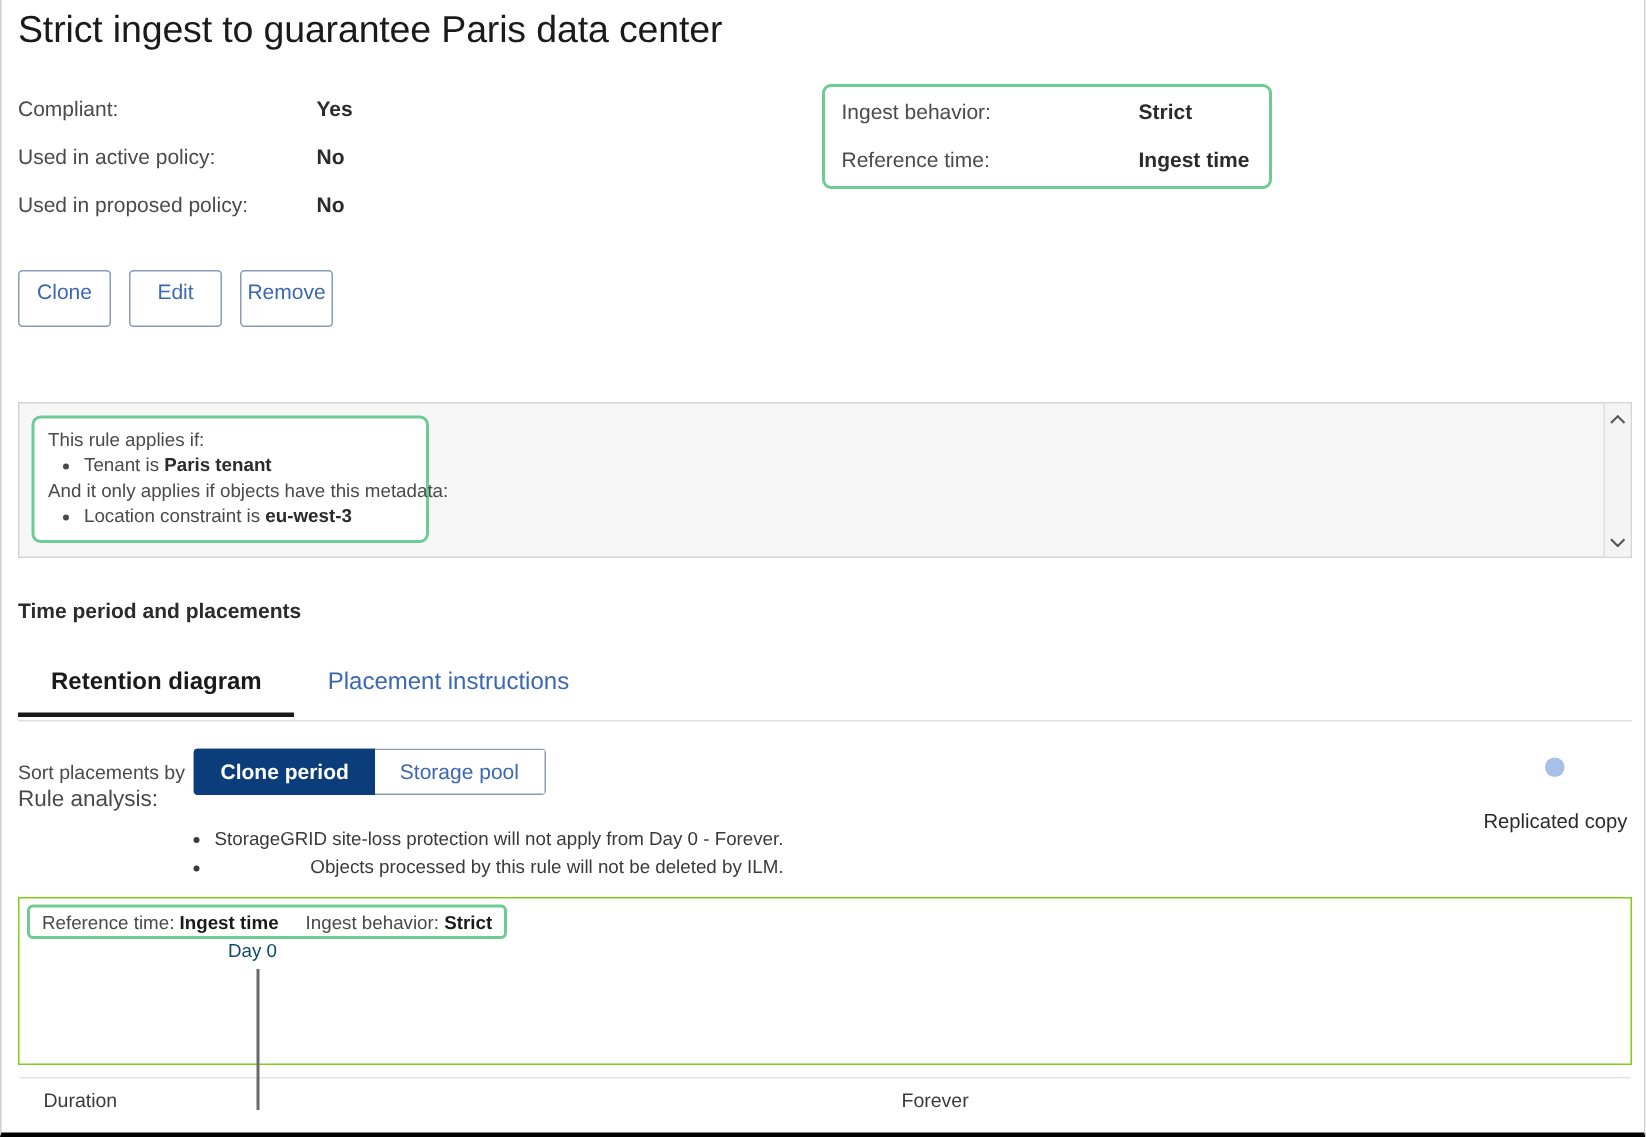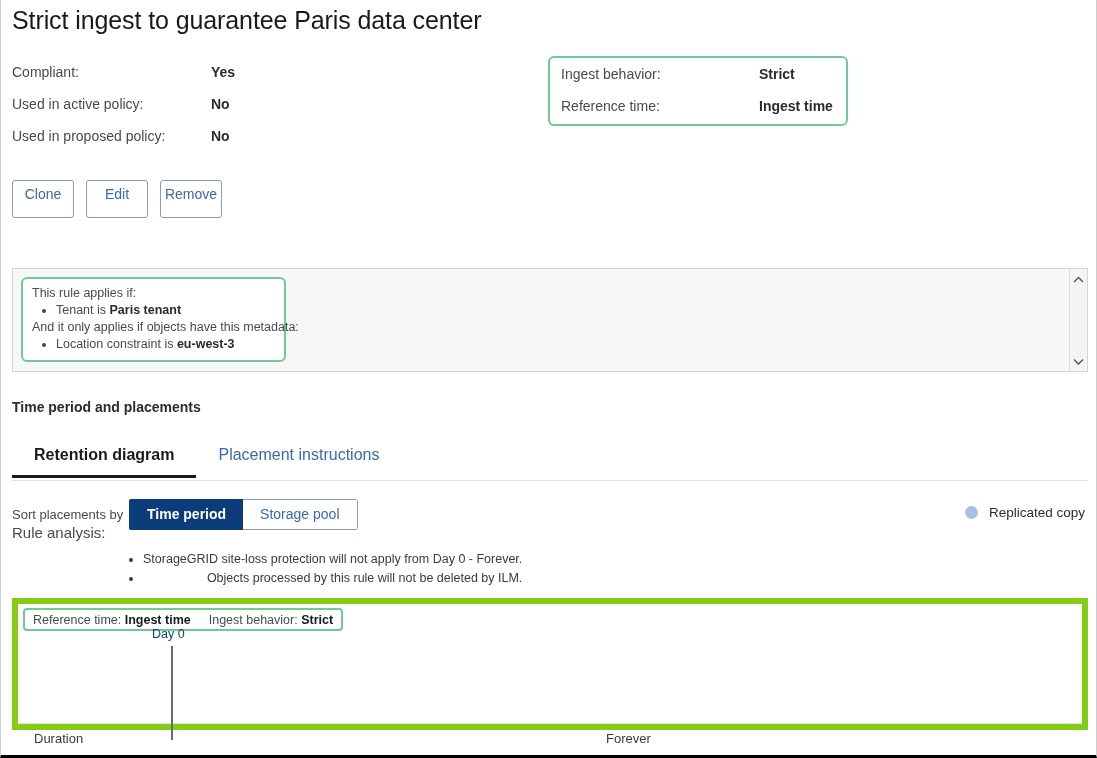--- a/index.html
+++ b/index.html
@@ -254,21 +254,22 @@
     border-color: #8a9bb5;
     border-left: none;
   }
 
   .legend {
     position: absolute;
     right: 11px;
     top: 505px;
     display: flex;
     align-items: center;
-    gap: 11px;
+    gap: 22px;
+    flex-direction: column;
   }
   .legend-dot {
     width: 13px;
     height: 13px;
     border-radius: 50%;
     background: #a8c0e8;
   }
   .legend-text {
     font-size: 13.5px;
     color: #2b2b2b;
@@ -297,23 +298,23 @@
     line-height: 19px;
     white-space: nowrap;
   }
 
   
   .diagram {
     position: absolute;
     left: 11px;
     top: 598px;
     width: 1076px;
-    height: 132px;
-    box-sizing: border-box;
-    border: 6px solid #84cc16;
+    height: 112px;
+    box-sizing: border-box;
+    border: 1px solid #84cc16;
     background: #ffffff;
   }
   .ref-box {
     position: absolute;
     left: 5px;
     top: 4px;
     height: 23px;
     box-sizing: border-box;
     border: 2px solid #6ecb93;
     border-radius: 4px;
@@ -437,21 +438,21 @@
 
   <div class="section-h tp-h">Time period and placements</div>
 
   <div class="tabs">
     <div class="tab active">Retention diagram</div>
     <div class="tab inactive">Placement instructions</div>
   </div>
 
   <div class="sort-label">Sort placements by</div>
   <div class="seg">
-    <div class="seg-btn on">Time period</div>
+    <div class="seg-btn on">Clone period</div>
     <div class="seg-btn off">Storage pool</div>
   </div>
 
   <div class="legend">
     <div class="legend-dot"></div>
     <div class="legend-text">Replicated copy</div>
   </div>
 
   <div class="ra-label">Rule analysis:</div>
   <ul class="ra-list">

